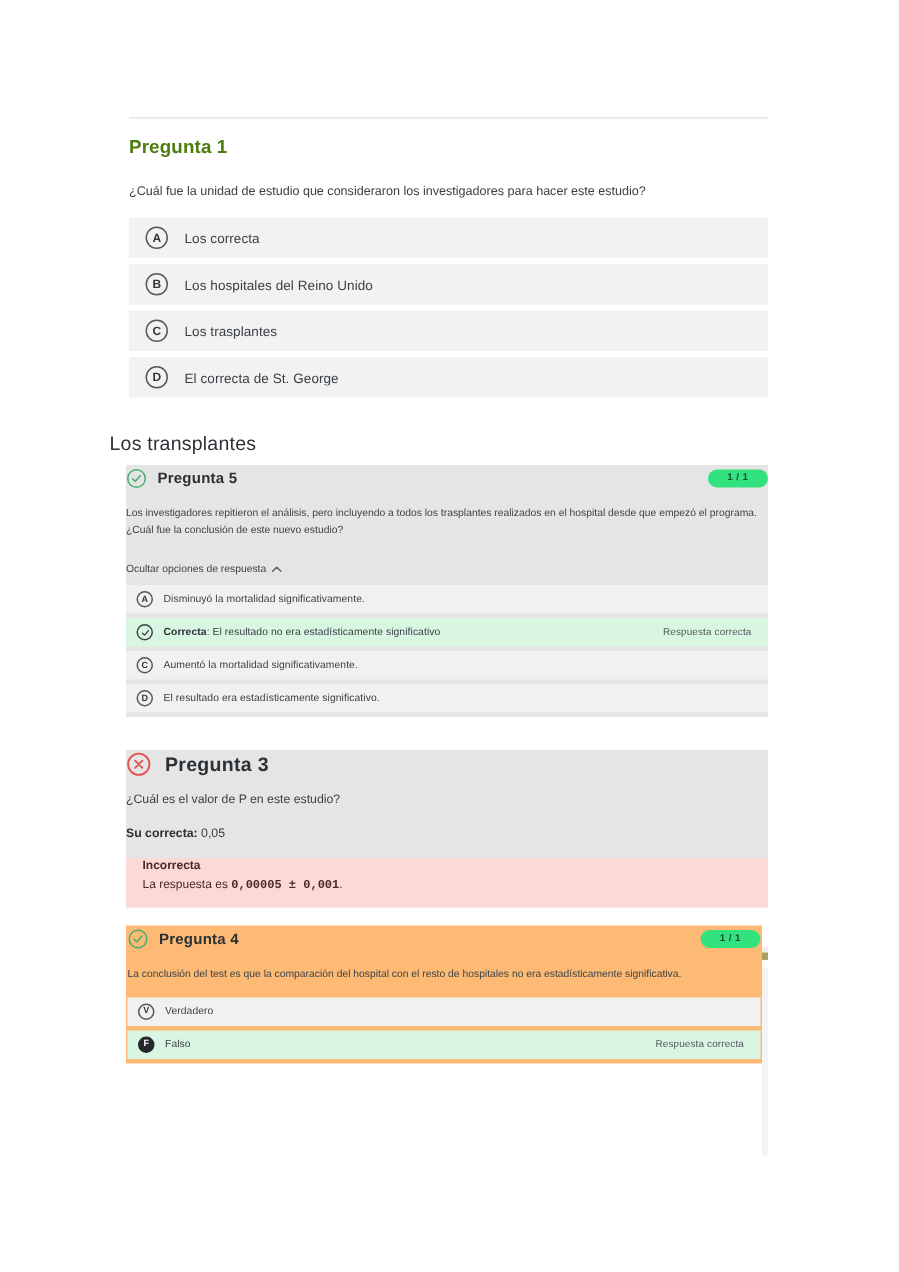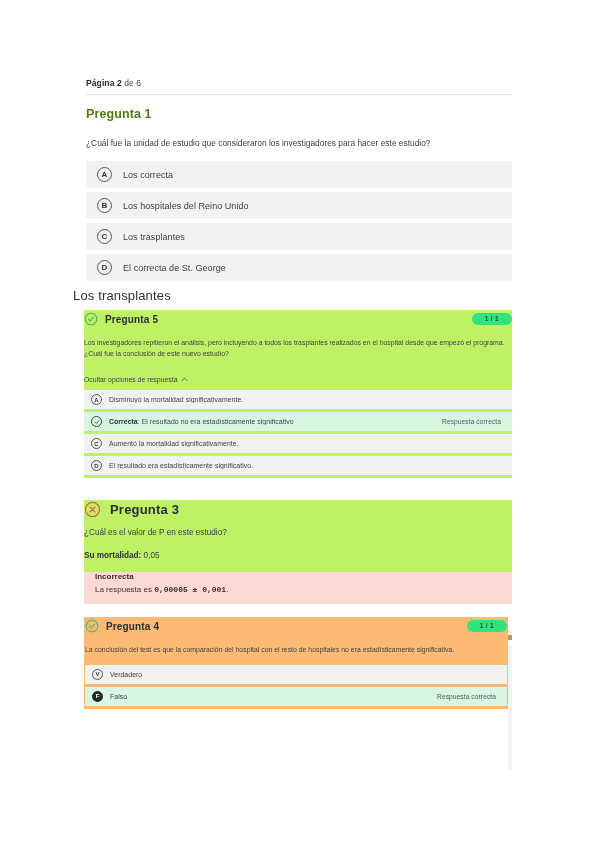--- a/index.html
+++ b/index.html
@@ -120,21 +120,21 @@
     left: 73px;
     top: 288px;
     font-size: 13px;
     color: #2d3237;
     letter-spacing: .15px;
   }
 
   
   .card {
     position: absolute;
-    background: #bef264;
+    background: #e5e5e5;
   }
   .card-5 { left: 84px; top: 310px; width: 428px; }
 
   .qhead {
     display: flex;
     align-items: center;
     height: 18px;
     margin-bottom: 10px;
   }
   .qhead .qname {
@@ -280,23 +280,20 @@
     background: #f4f4f5;
   }
 </style>
 </head>
 <body>
 
 <div class="page">
 
   <div class="top-block">
 
-    <div class="pager">
-      <b>Página 2</b><span> de 6</span>
-    </div>
     <div class="rule"></div>
 
     <div class="q-title">Pregunta 1</div>
     <div class="q-stem">¿Cuál fue la unidad de estudio que consideraron los investigadores para hacer este estudio?</div>
 
     <div class="opt big-opt">
       <span class="bubble">A</span>
       <span class="opt-label">Los correcta</span>
     </div>
     <div class="opt big-opt">
@@ -369,21 +366,21 @@
       <svg class="ico big" viewBox="0 0 24 24">
         <circle cx="12" cy="12" r="10" fill="none" stroke="#e0534e" stroke-width="1.7"></circle>
         <path d="M8.6 8.6 L15.4 15.4 M15.4 8.6 L8.6 15.4" fill="none" stroke="#e0534e" stroke-width="1.7" stroke-linecap="round"></path>
       </svg>
       <span class="qname">Pregunta 3</span>
     </div>
 
     <div class="q3-stem">¿Cuál es el valor de P en este estudio?</div>
 
     <div class="su-resp">
-      <b>Su mortalidad:</b><span> 0,05</span>
+      <b>Su correcta:</b><span> 0,05</span>
     </div>
 
     <div class="alert">
       <div class="al-title">Incorrecta</div>
       <div class="al-text"><span>La respuesta es </span><b>0,00005 ± 0,001</b><span>.</span></div>
     </div>
   </div>
 
   <div class="strip-wrap">
     <div class="strip-top"></div>

